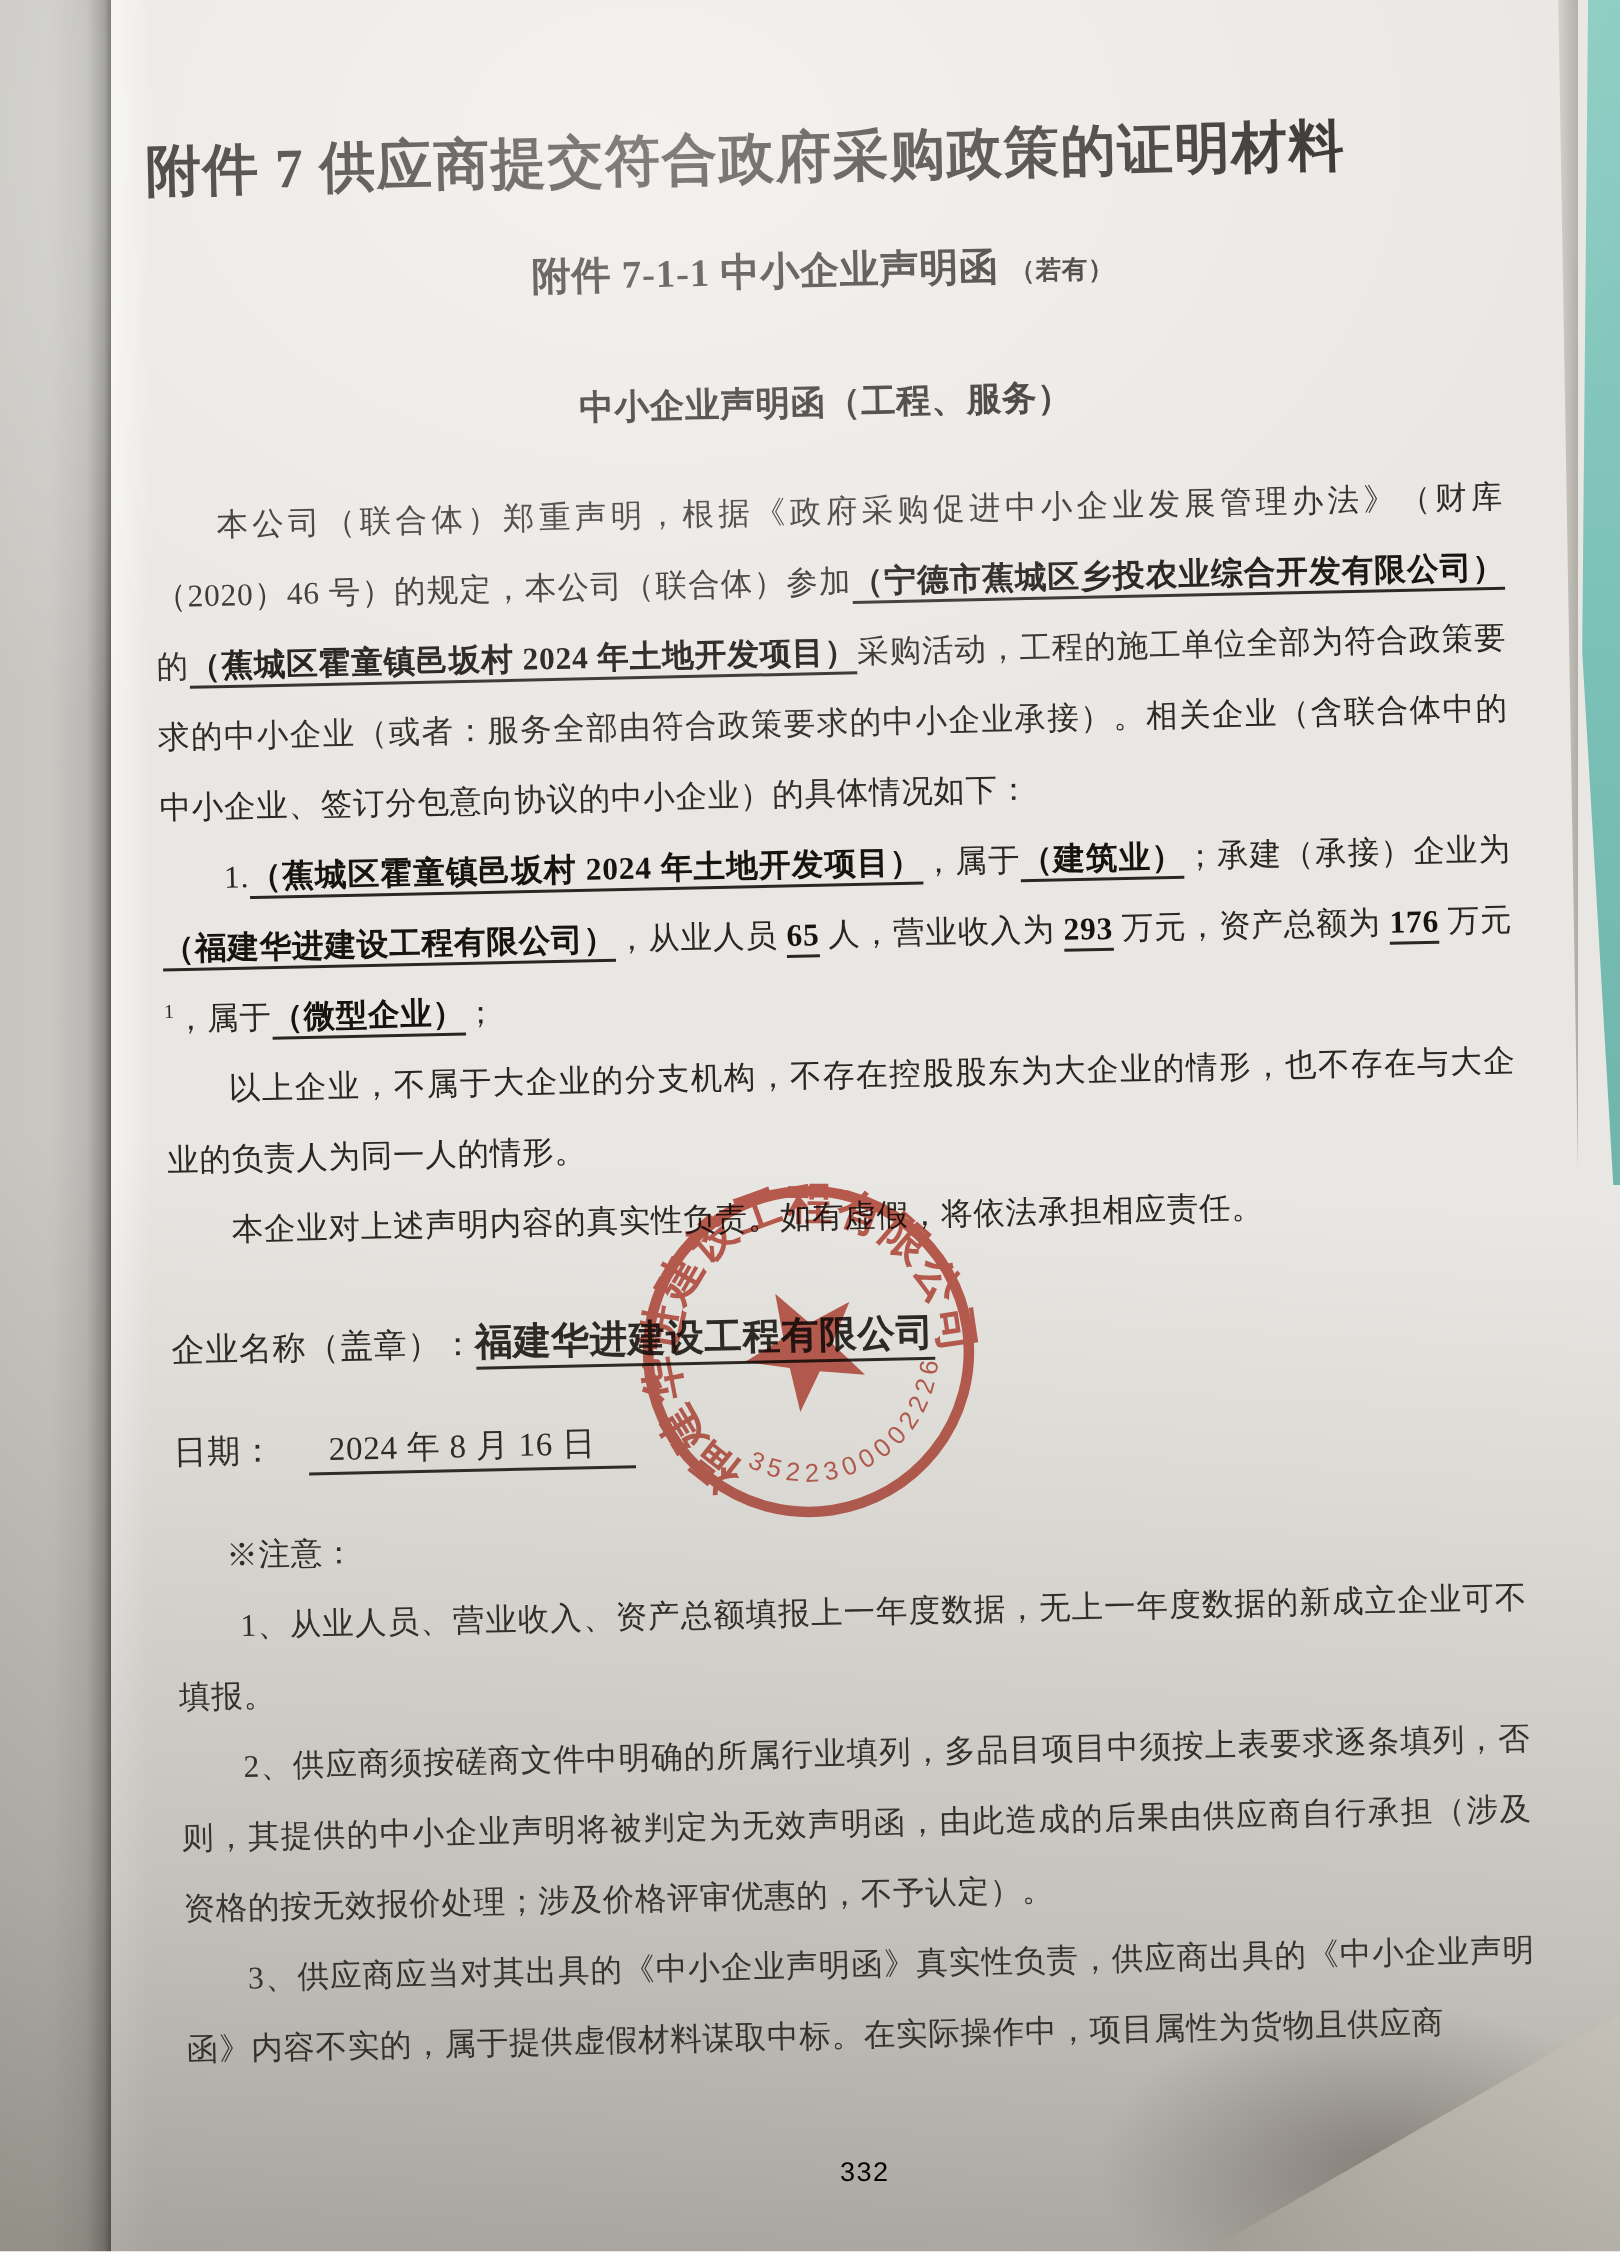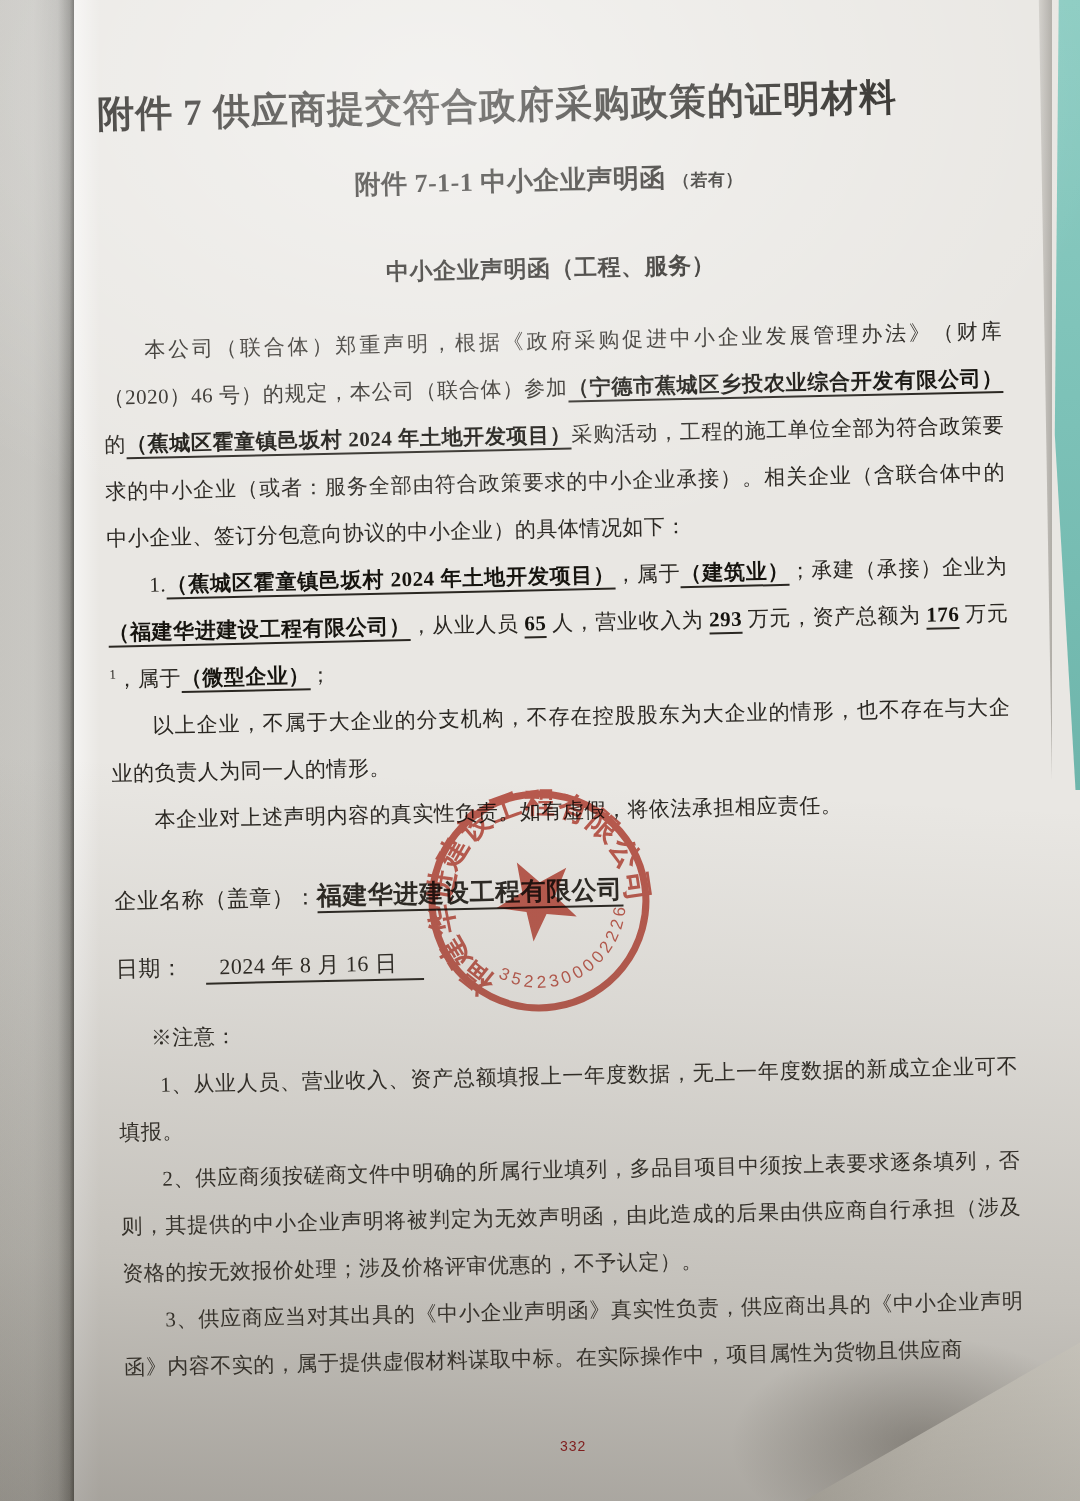--- a/index.html
+++ b/index.html
@@ -54,21 +54,21 @@
   .b{font-weight:bold; color:#16140f;}
   .u{border-bottom:2px solid #2a2722; padding-bottom:1px;}
   sup{font-size:13px; line-height:0;}
   .company-line{margin-top:36px; font-size:22px; line-height:40px;}
   .company-line .name{font-size:25px; font-weight:bold; border-bottom:2px solid #2a2722; padding-bottom:2px;}
   .date-line{margin-top:28px; font-size:22px; line-height:40px;}
   .date-line .val{border-bottom:2px solid #2a2722; padding:0 26px 3px 14px; margin-left:22px;}
   .notes-title{margin-top:26px; font-size:21px; line-height:47px; text-indent:1.6em;}
   .note{margin:0; font-size:21px; line-height:47px; text-align:justify; text-indent:2em;}
   .page-number{
-    position:absolute; left:560px; top:1438px; font-size:14px; color:#7f1d1d;
+    position:absolute; left:560px; top:1438px; font-size:18px; color:#000000;
     font-family:"Liberation Sans","DejaVu Sans",sans-serif; letter-spacing:1px;
   }
   
   .seal{
     position:absolute; left:424px; top:786px; width:230px; height:230px;
     transform:rotate(-30deg); opacity:.8; mix-blend-mode:multiply;
   }
   .seal svg{display:block;}
   
   .light{

